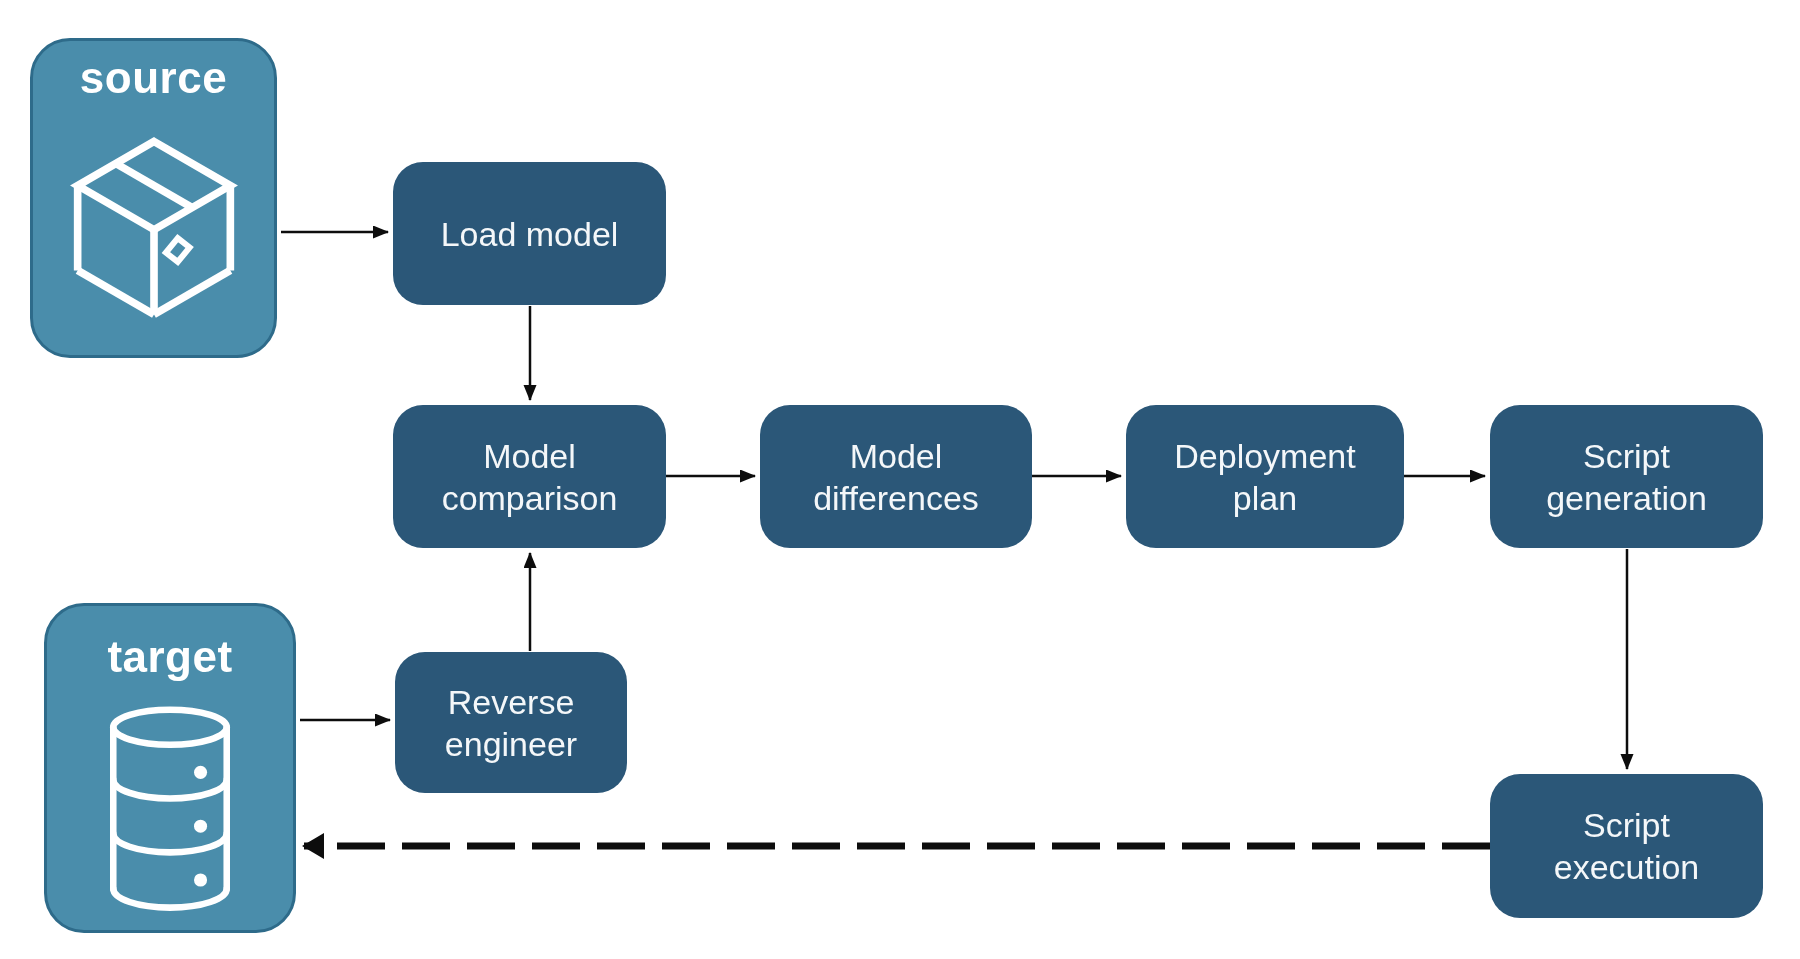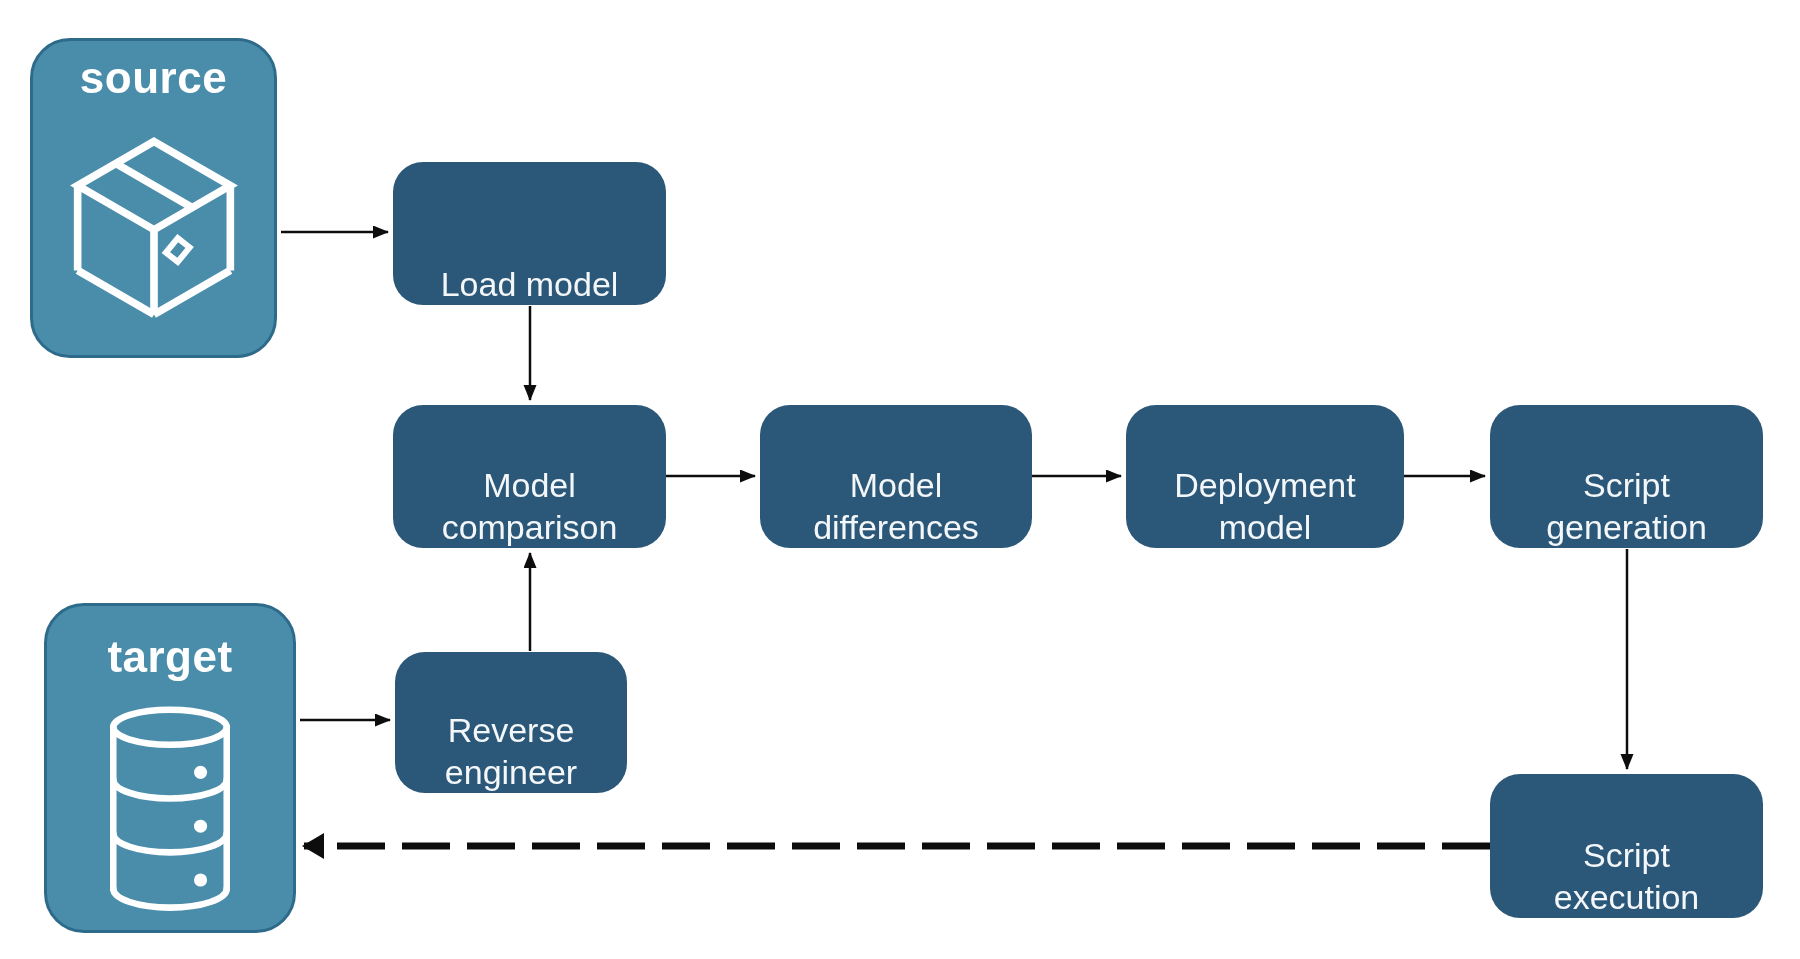--- a/index.html
+++ b/index.html
@@ -14,21 +14,21 @@
     background: #ffffff;
     font-family: "Liberation Sans", sans-serif;
     overflow: hidden;
   }
   
   .node {
     position: absolute;
     background: #2B5778;
     border-radius: 30px;
     display: flex;
-    align-items: flex-end;
+    align-items: center;
     justify-content: center;
     box-sizing: border-box;
   }
   .node-label {
     color: #F4F7F9;
     font-size: 34px;
     line-height: 42px;
     text-align: center;
     white-space: pre-line;
   }
@@ -120,21 +120,21 @@
   <div class="node" id="n-comparison">
     <div class="node-label">Model
 comparison</div>
   </div>
   <div class="node" id="n-differences">
     <div class="node-label">Model
 differences</div>
   </div>
   <div class="node" id="n-deployment">
     <div class="node-label">Deployment
-model</div>
+plan</div>
   </div>
   <div class="node" id="n-generation">
     <div class="node-label">Script
 generation</div>
   </div>
   <div class="node" id="n-reverse">
     <div class="node-label">Reverse
 engineer</div>
   </div>
   <div class="node" id="n-execution">

